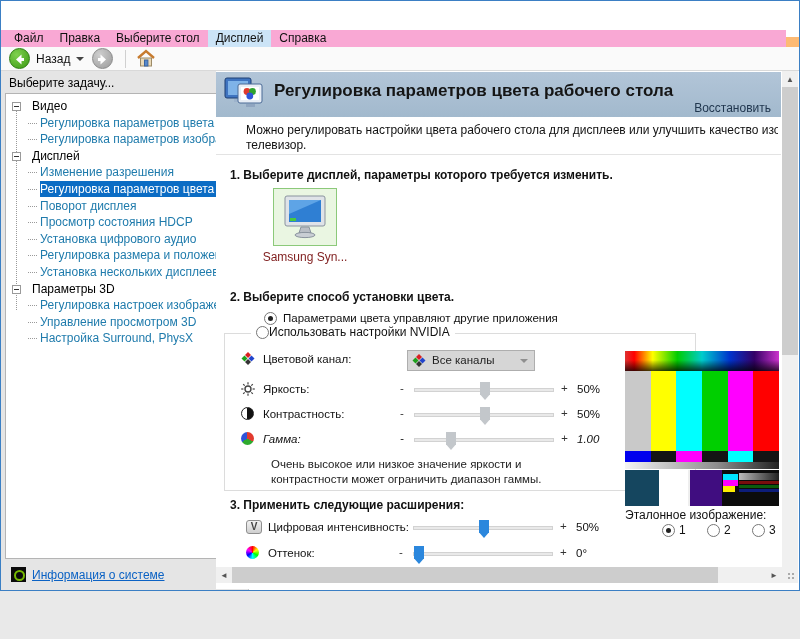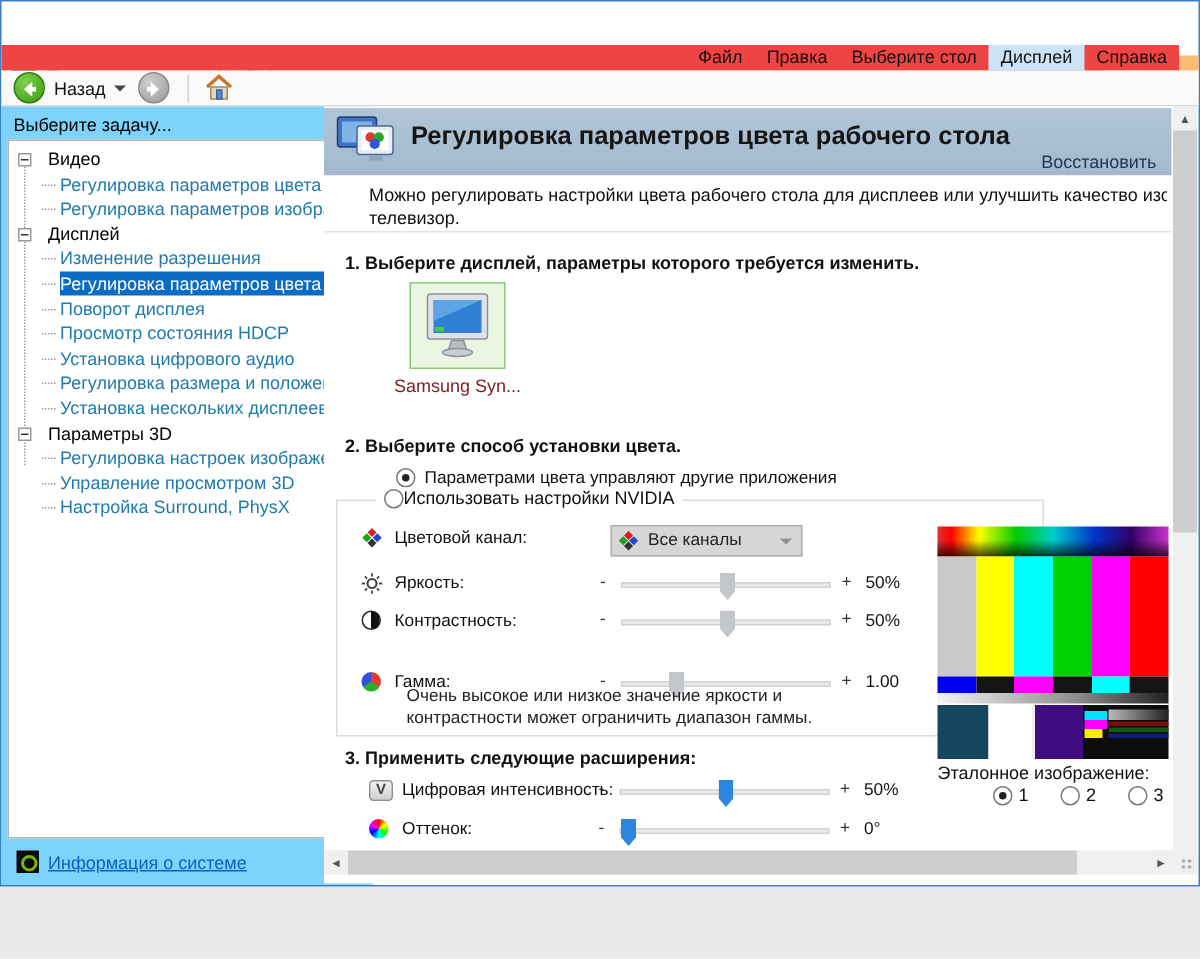--- a/index.html
+++ b/index.html
@@ -17,39 +17,39 @@
               border-radius:50%; background:#76b900; box-shadow:inset -2px -2px 0 #0b0b0b; }
   .title-text { position:absolute; left:30px; top:7px; font-size:12px; color:#000; }
   .winbtns { position:absolute; right:0; top:0; height:29px; display:flex; }
   .winbtn { width:46px; height:29px; display:flex; align-items:center; justify-content:center; color:#222; }
   .glyph-min { width:10px; height:1px; background:#222; display:block; }
   .glyph-max { width:9px; height:9px; border:1px solid #222; display:block; }
   .glyph-close { font-size:13px; line-height:1; }
 
   
   .menubar { position:absolute; left:0; top:29px; right:13px; height:17px; display:flex;
-             padding-left:5px; background:#ef4444;justify-content:flex-end; }
+             padding-left:5px; background:#f9a8d4; }
   .menu-item { padding:1px 8px 2px 8px; height:17px; }
   .menu-item.active { background:#cce4f7; }
 
   
   .toolbar { position:absolute; left:0; top:46px; right:0; height:24px; background:#fafafa;
              border-bottom:1px solid #d9d9d9; display:flex; align-items:center; }
   .navcircle { width:21px; height:21px; border-radius:50%; margin-left:8px; position:relative; }
   .nav-back { background:radial-gradient(circle at 35% 30%, #7fd14e, #3b9912); border:1px solid #2a7d0e; }
   .nav-fwd  { background:radial-gradient(circle at 35% 30%, #cfcfcf, #9a9a9a); border:1px solid #8a8a8a; }
   .navcircle svg { position:absolute; left:3px; top:4px; }
   .back-label { margin-left:6px; }
   .caret { margin-left:6px; width:0; height:0; border-left:4px solid transparent;
            border-right:4px solid transparent; border-top:4px solid #444; }
   .nav-fwd { margin-left:8px; }
   .tool-sep { width:1px; height:18px; background:#d0d0d0; margin:0 10px 0 12px; }
 
   
-  .sidebar { position:absolute; left:0; top:70px; width:248px; bottom:0; background:#7dd3fc;
+  .sidebar { position:absolute; left:0; top:70px; width:248px; bottom:0; background:#e5e5e5;
              border-right:1px solid #c9c9c9; }
   .sidebar-header { position:absolute; left:8px; top:5px; color:#000; }
   .tree-box { position:absolute; left:4px; top:22px; right:4px; height:466px; background:#fff;
               border:1px solid #b4b4b4; overflow:hidden; }
   .tree { position:relative; padding-top:4px; }
   .tree .vguide { position:absolute; left:10px; top:10px; height:206px; border-left:1px dotted #9a9a9a; }
   .trow { position:relative; height:16.6px; line-height:16.5px; white-space:nowrap; }
   .trow.root { padding-left:26px; color:#000; }
   .exp { position:absolute; left:6px; top:4px; width:9px; height:9px; border:1px solid #9a9a9a;
          background:#fff; }
@@ -376,21 +376,21 @@
         <span class="ficon icon-contrast"></span>
         <span class="flabel">Контрастность:</span>
         <span class="minus" style="left:175px;">-</span>
         <div class="track" style="left:189px;">
           <div class="thumb disabled" style="left:65px;"></div>
         </div>
         <span class="plus" style="left:336px;">+</span>
         <span class="sval" style="left:352px;">50%</span>
       </div>
 
-      <div class="frow" style="left:0; right:0; top:112px;">
+      <div class="frow" style="left:0; right:0; top:96px;font-style:italic;">
         <span class="ficon icon-gamma"></span>
         <span class="flabel">Гамма:</span>
         <span class="minus" style="left:175px;">-</span>
         <div class="track" style="left:189px;">
           <div class="thumb disabled" style="left:31px;"></div>
         </div>
         <span class="plus" style="left:336px;">+</span>
         <span class="sval" style="left:352px;">1.00</span>
       </div>
 

